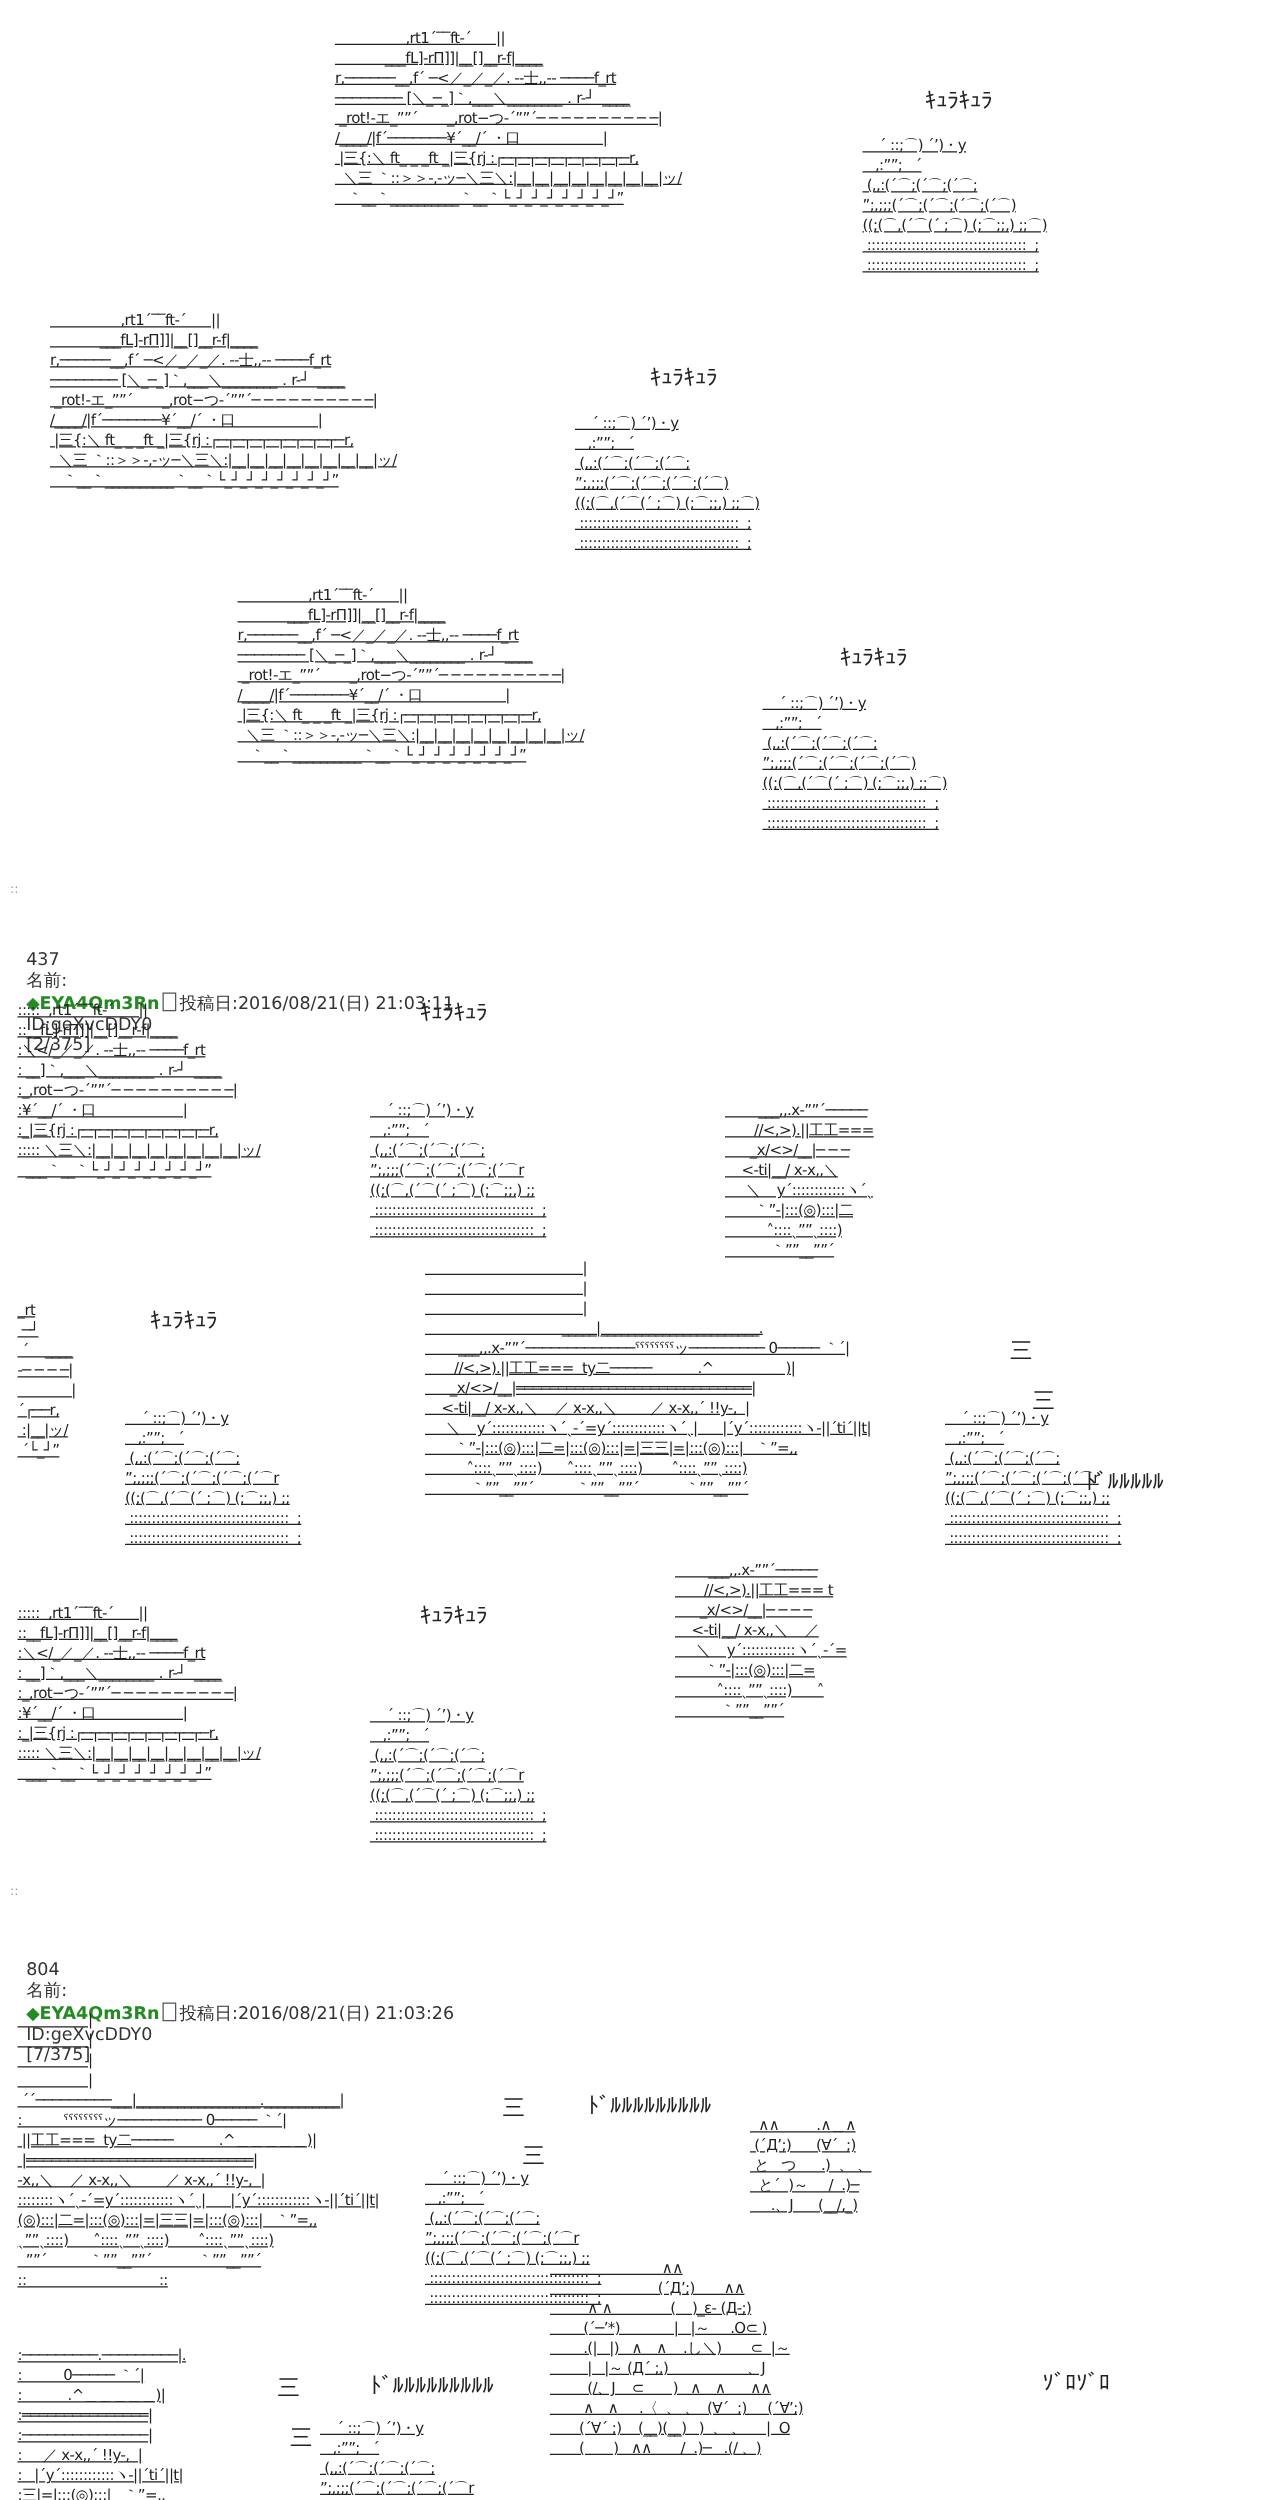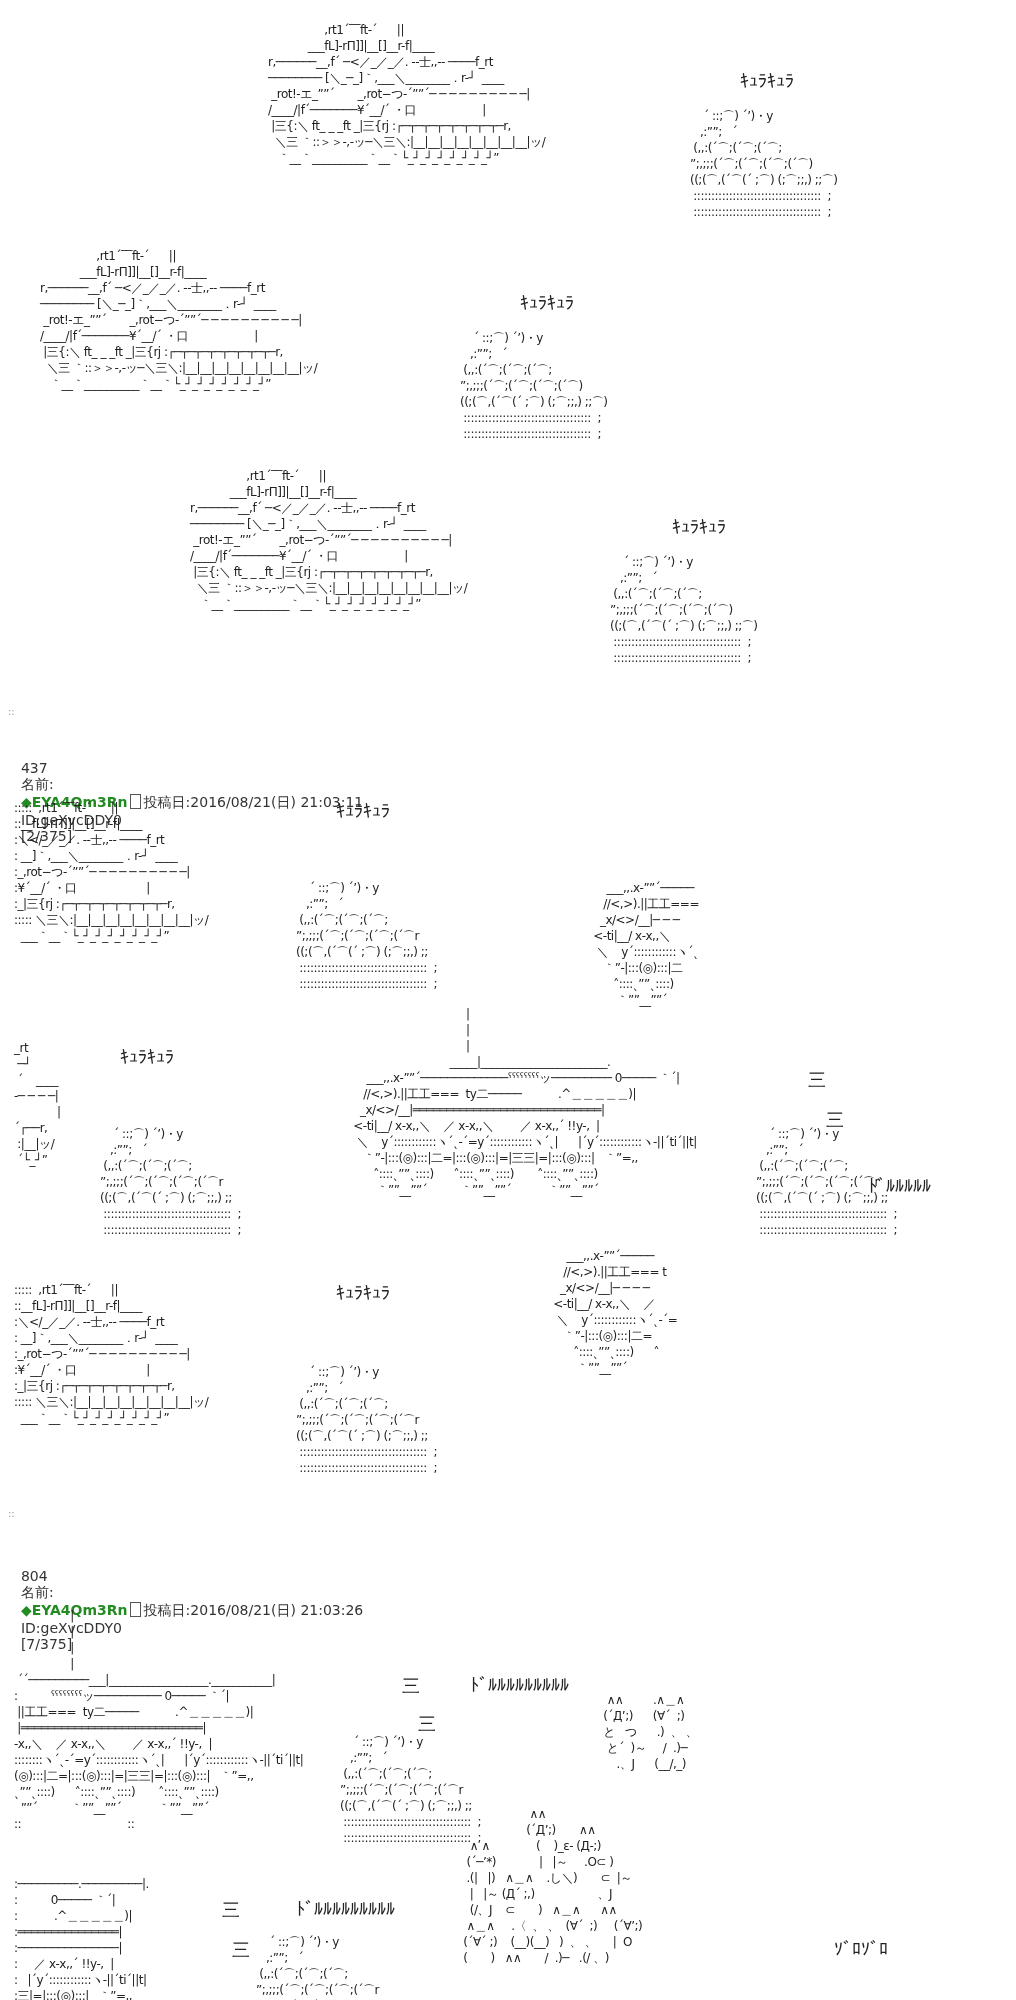--- a/index.html
+++ b/index.html
@@ -1,20 +1,20 @@
 <!DOCTYPE html>
 <html><head>
 <meta charset="utf-8">
 <style>
   html, body { margin: 0; padding: 0; background: #ffffff; }
   body { width: 1016px; height: 2000px; position: relative; overflow: hidden;
          font-family: "DejaVu Sans", sans-serif; color: #111; }
   .aa { position: absolute; margin: 0; white-space: pre;
         font-family: "DejaVu Sans", sans-serif; font-size: 12px; line-height: 16px;
-        color: #222; letter-spacing: -0.5px; }
+        color: #222; letter-spacing: -0.5px; text-decoration: underline; }
   .sfx { position: absolute; font-family: "DejaVu Sans", sans-serif; font-size: 18px; color: #222; white-space: pre; }
   .sep { position: absolute; left: 8px; font-size: 10px; color: #999; }
   .post-header { position: absolute; left: 12px; font-family: "DejaVu Sans", sans-serif;
                  font-size: 14px; color: #333; white-space: pre; }
   .post-header .name { color: #228b22; font-weight: bold; margin-top: 12px; }
   .post-header .box { display: inline-block; width: 9px; height: 13px; border: 1px solid #555;
                       vertical-align: -2px; margin: 0 3px 0 2px; }
   .post-header .num, .post-header .label, .post-header .date, .post-header .id, .post-header .count { color: #333; }
 </style>
 </head>
@@ -237,13 +237,13 @@
 <pre class="aa" style="left:440px; top:1806px;">                           ∧∧
                           (´Д’;)       ∧∧
          ∧ ∧              (    )_ε- (Д-;)
         (´─’*)             |   |～     .O⊂ )
         .(|   |)   ∧＿∧    .し＼)       ⊂  |～
          |   |～ (Д´ ;,)                   、J
          (/、J    ⊂       )   ∧＿∧      ∧∧
         ∧＿∧     .〈  、 、  (∀´  ;)     (´∀’;)
        (´∀´ ;)    (__)(__)   )  、 、     |  O
        (       )   ∧∧       /  .)─   .(/ 、)</pre>
-<span class="sfx" style="left:834px; top:1896px;margin-top:42px;">ｿﾞﾛｿﾞﾛ</span>
+<span class="sfx" style="left:834px; top:1896px;">ｿﾞﾛｿﾞﾛ</span>
 
 </body></html>

